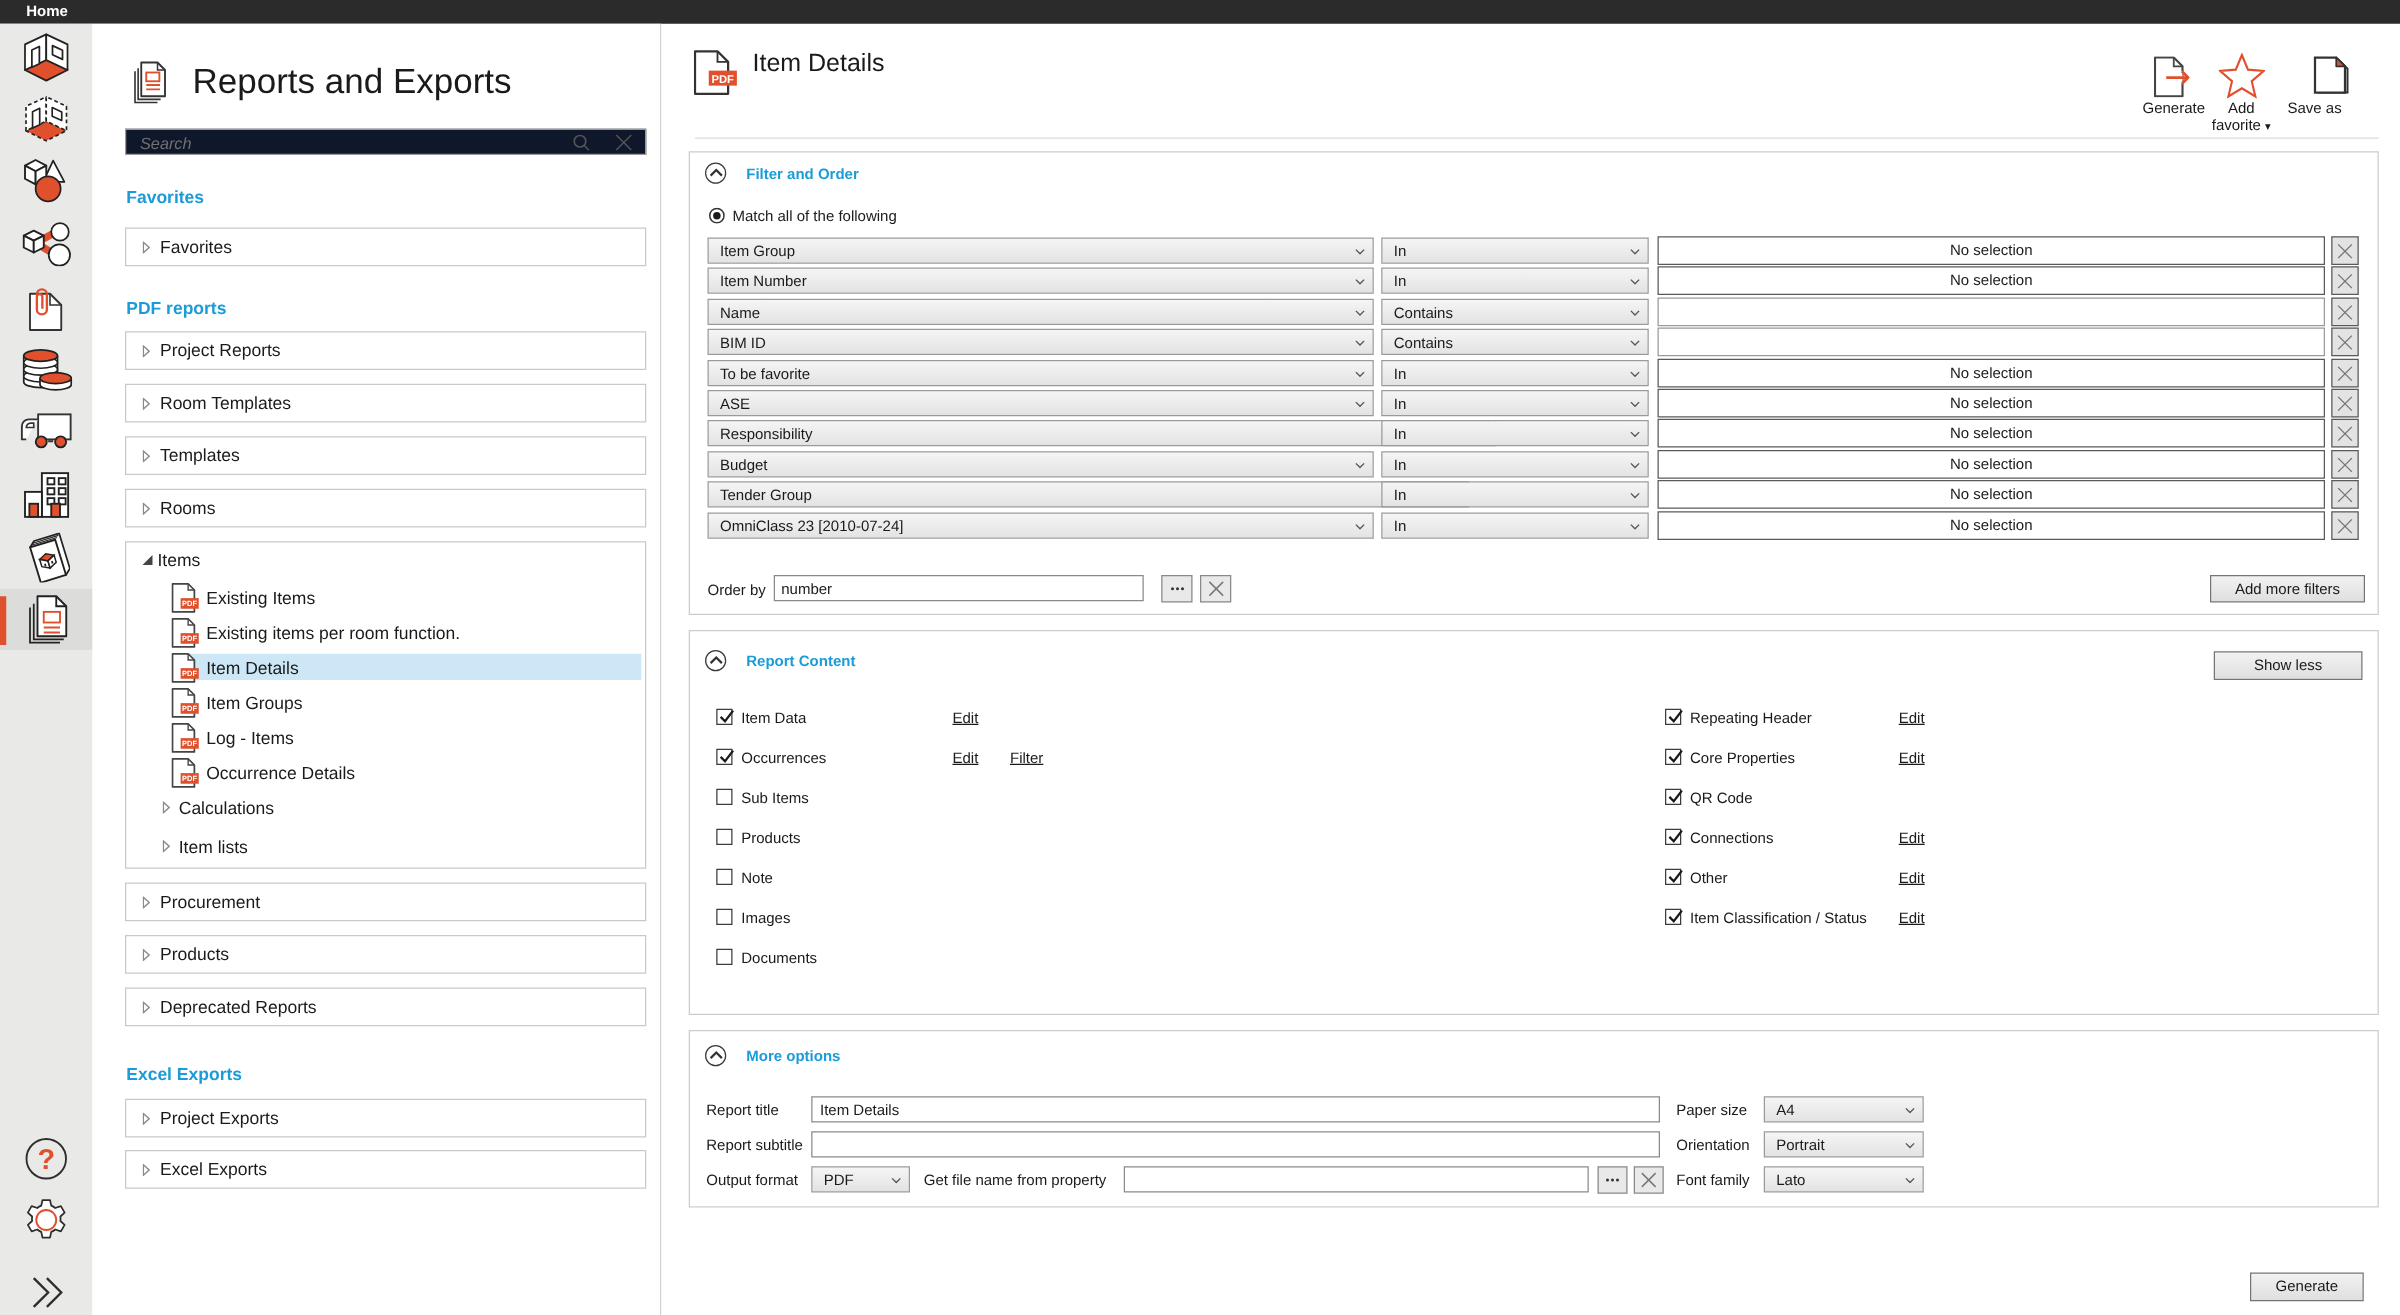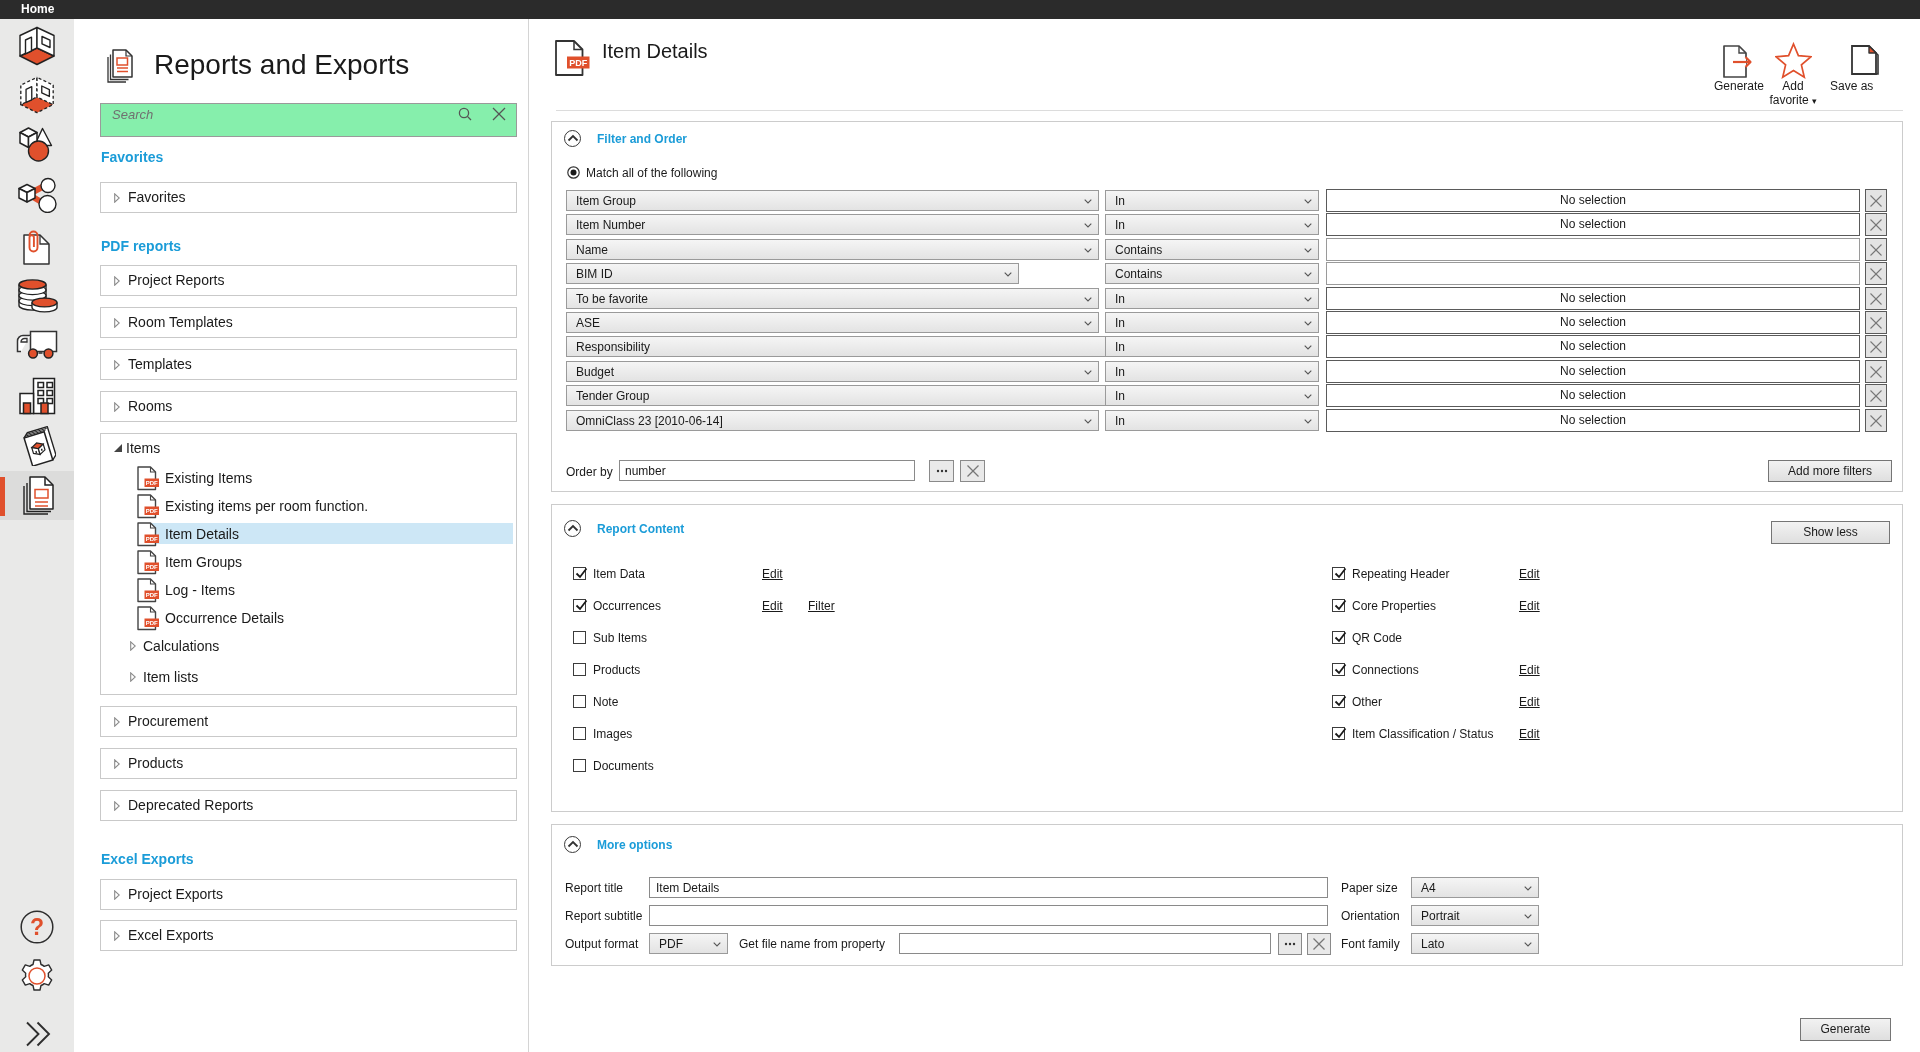--- a/index.html
+++ b/index.html
@@ -146,21 +146,21 @@
 <svg class="abs" style="left:31px;top:29px" width="30" height="37" viewBox="0 0 30 37">
 <polyline points="3,9 3,34 21,34" fill="none" stroke="#333" stroke-width="1.3"></polyline>
 <polyline points="5.5,6.5 5.5,31.5 23.5,31.5" fill="none" stroke="#333" stroke-width="1.3"></polyline>
 <polygon points="8,2 21,2 27,8 27,29 8,29" fill="#fff" stroke="#333" stroke-width="1.5" stroke-linejoin="round"></polygon>
 <polyline points="21,2 21,8 27,8" fill="none" stroke="#333" stroke-width="1.2"></polyline>
 <rect x="12" y="10" width="10.5" height="7" fill="none" stroke="#e0502c" stroke-width="1.5"></rect>
 <line x1="12" y1="20" x2="23" y2="20" stroke="#e0502c" stroke-width="1.5"></line>
 <line x1="12" y1="23.5" x2="23" y2="23.5" stroke="#e0502c" stroke-width="1.5"></line>
 </svg>
 <div class="abs" style="left:80px;top:30px;font-size:28px;color:#1a1a1a">Reports and Exports</div>
-<div class="abs" style="left:26px;top:84px;width:417px;height:34px;border:1px solid #9a9a9a;background:#86efac">
+<div class="abs" style="left:26px;top:84px;width:417px;height:21px;border:1px solid #9a9a9a;background:#0f172a">
 <span style="position:absolute;left:11px;top:3px;font-size:13px;font-style:italic;color:#707070">Search</span>
 <svg style="position:absolute;right:44px;top:3px" width="14" height="14" viewBox="0 0 14 14">
         <circle cx="6" cy="6" r="4.6" fill="none" stroke="#555" stroke-width="1.3"></circle>
         <line x1="9.4" y1="9.4" x2="13" y2="13" stroke="#555" stroke-width="1.3"></line>
       </svg>
 <svg style="position:absolute;right:10px;top:3px" width="14" height="14" viewBox="0 0 14 14">
         <line x1="1" y1="1" x2="13" y2="13" stroke="#555" stroke-width="1.2"></line>
         <line x1="13" y1="1" x2="1" y2="13" stroke="#555" stroke-width="1.2"></line>
       </svg>
 </div>
@@ -375,21 +375,21 @@
           <polyline points="0.7,0.7 4,4 7.3,0.7" fill="none" stroke="#555" stroke-width="1.1"></polyline>
         </svg>
       </div>
 <div class="val2" style="left:774px;top:116px;width:534px;height:23px"></div>
 <div class="xbtn" style="left:1313px;top:116px;width:22px;height:23px">
         <svg width="13" height="13" viewBox="0 0 13 13">
           <line x1="1" y1="1" x2="12" y2="12" stroke="#777" stroke-width="1.1"></line>
           <line x1="12" y1="1" x2="1" y2="12" stroke="#777" stroke-width="1.1"></line>
         </svg>
       </div>
-<div class="dd" style="left:14px;top:141px;width:453px;height:21px">
+<div class="dd" style="left:14px;top:141px;width:533px;height:21px">
         <span class="t">BIM ID</span>
         <svg width="8" height="5" viewBox="0 0 8 5">
           <polyline points="0.7,0.7 4,4 7.3,0.7" fill="none" stroke="#555" stroke-width="1.1"></polyline>
         </svg>
       </div>
 <div class="dd" style="left:553px;top:141px;width:214px;height:21px">
         <span class="t">Contains</span>
         <svg width="8" height="5" viewBox="0 0 8 5">
           <polyline points="0.7,0.7 4,4 7.3,0.7" fill="none" stroke="#555" stroke-width="1.1"></polyline>
         </svg>
@@ -490,21 +490,21 @@
         </svg>
       </div>
 <div class="val" style="left:774px;top:262px;width:534px;height:23px;line-height:21px">No selection</div>
 <div class="xbtn" style="left:1313px;top:262px;width:22px;height:23px">
         <svg width="13" height="13" viewBox="0 0 13 13">
           <line x1="1" y1="1" x2="12" y2="12" stroke="#777" stroke-width="1.1"></line>
           <line x1="12" y1="1" x2="1" y2="12" stroke="#777" stroke-width="1.1"></line>
         </svg>
       </div>
 <div class="dd" style="left:14px;top:288px;width:533px;height:21px">
-        <span class="t">OmniClass 23 [2010-06-14]</span>
+        <span class="t">OmniClass 23 [2010-07-24]</span>
         <svg width="8" height="5" viewBox="0 0 8 5">
           <polyline points="0.7,0.7 4,4 7.3,0.7" fill="none" stroke="#555" stroke-width="1.1"></polyline>
         </svg>
       </div>
 <div class="dd" style="left:553px;top:288px;width:214px;height:21px">
         <span class="t">In</span>
         <svg width="8" height="5" viewBox="0 0 8 5">
           <polyline points="0.7,0.7 4,4 7.3,0.7" fill="none" stroke="#555" stroke-width="1.1"></polyline>
         </svg>
       </div>

